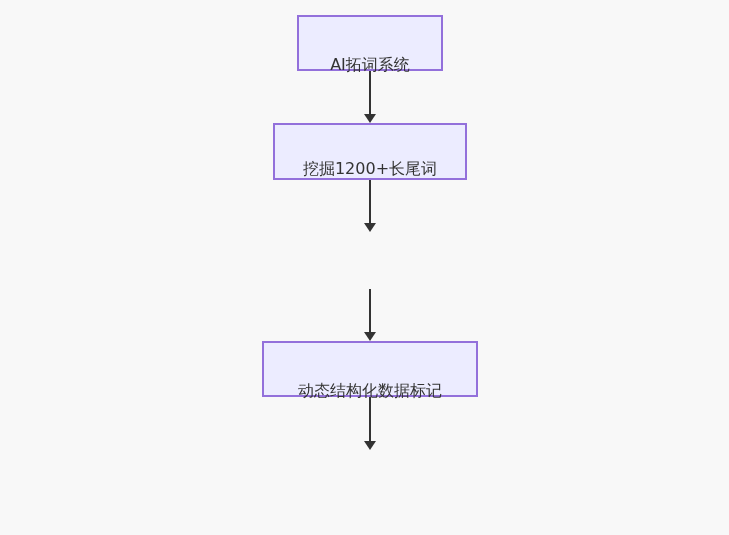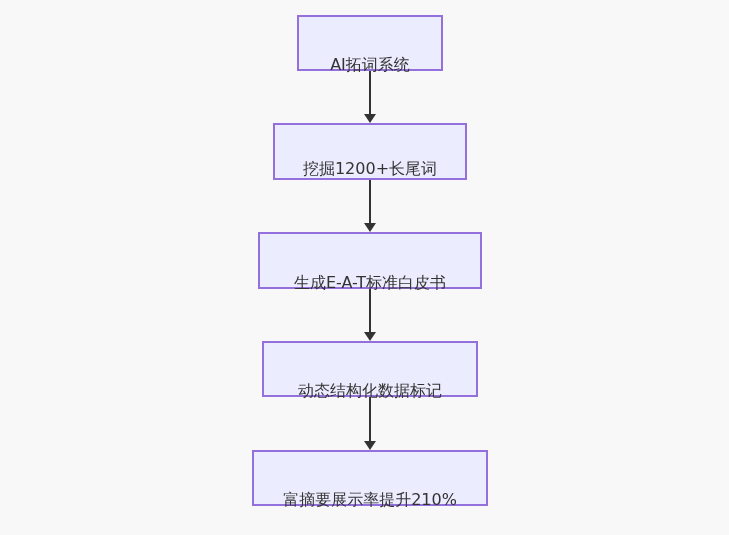--- a/index.html
+++ b/index.html
@@ -72,35 +72,29 @@
 
   <div class="flow-node" style="left:273px; top:123px; width:194px; height:57px;align-items:flex-end;">
     <span class="node-label">挖掘1200+长尾词</span>
   </div>
 
   <div class="flow-arrow" style="left:364px; top:180px; height:52px;">
     <div class="arrow-line"></div>
     <div class="arrow-head"></div>
   </div>
 
-  <div class="flow-node" style="left:258px; top:232px; width:224px; height:57px;">
-    <span class="node-label">生成E-A-T标准白皮书</span>
-  </div>
 
   <div class="flow-arrow" style="left:364px; top:289px; height:52px;">
     <div class="arrow-line"></div>
     <div class="arrow-head"></div>
   </div>
 
   <div class="flow-node" style="left:262px; top:341px; width:216px; height:56px;">
     <span class="node-label">动态结构化数据标记</span>
   </div>
 
   <div class="flow-arrow" style="left:364px; top:397px; height:53px;">
     <div class="arrow-line"></div>
     <div class="arrow-head"></div>
   </div>
 
-  <div class="flow-node" style="left:252px; top:450px; width:236px; height:56px;">
-    <span class="node-label">富摘要展示率提升210%</span>
-  </div>
 
 </div>
 
 </body></html>

